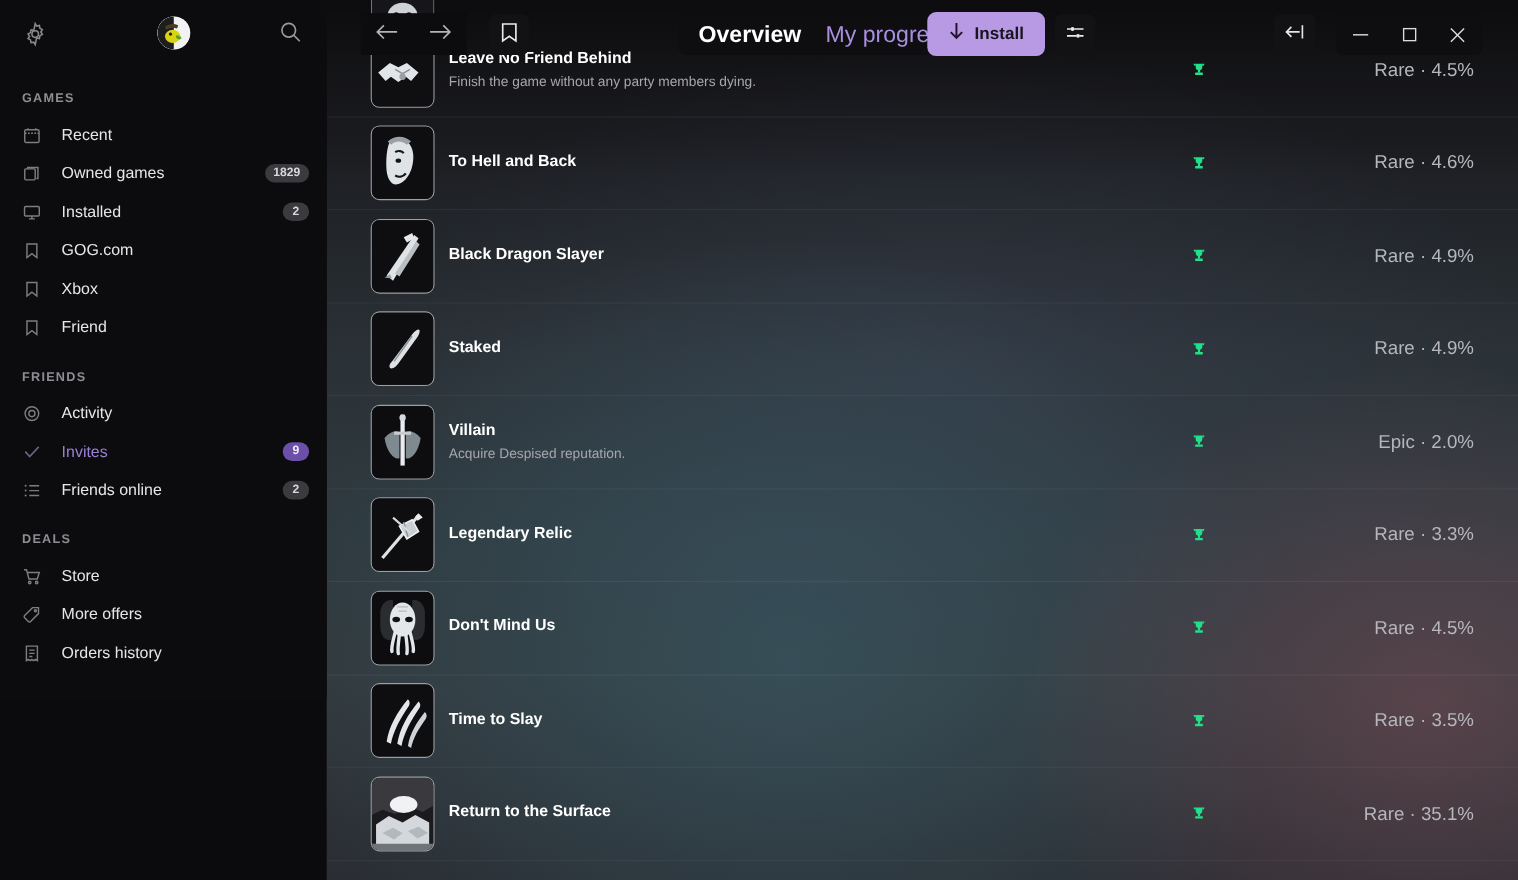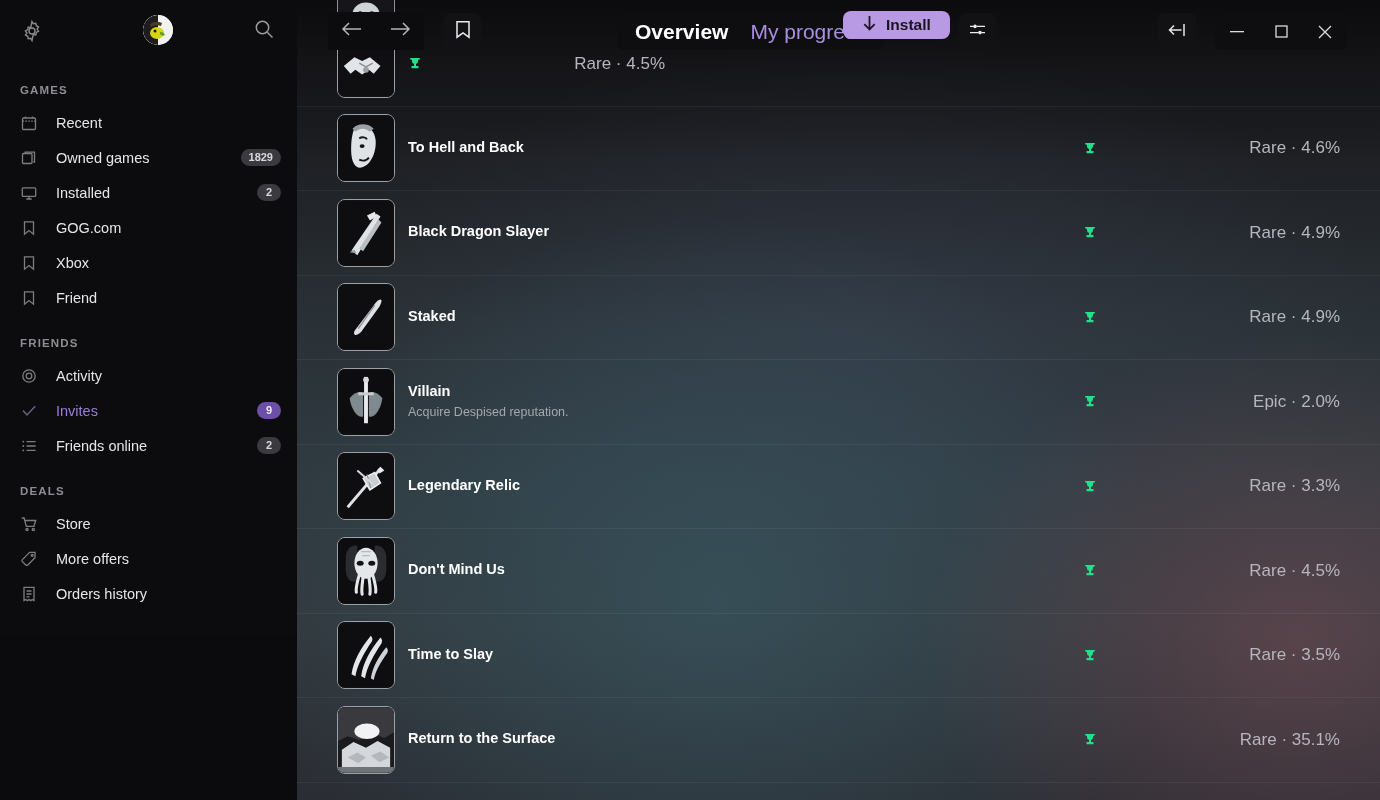--- a/index.html
+++ b/index.html
@@ -91,21 +91,21 @@
   .tabs {
     position: absolute; left: 320px; top: 13px; height: 37px;
     background: #0e0e10; border-radius: 7px;
     display: flex; align-items: center; padding: 0 18px; gap: 22px;
   }
   .tab { font-size: 21px; cursor: pointer; white-space: nowrap; }
   .tab.active { color: #ffffff; font-weight: 700; }
   .tab.inactive { color: #a98fe0; }
   .install {
     position: absolute; left: 546px; top: 11px;
-    height: 28px; min-width: 105px; padding: 0 19px;
+    height: 40px; min-width: 105px; padding: 0 19px;
     background: #b89ae4; border: none; border-radius: 8px;
     display: flex; align-items: center; justify-content: center; gap: 9px;
     color: #1a1320; font-size: 15.5px; font-weight: 700; cursor: pointer;
     font-family: "Liberation Sans", sans-serif;
   }
   .filterbtn {
     position: absolute; left: 662px; top: 13px;
     width: 37px; height: 37px; border-radius: 7px; background: #121214;
     display: flex; align-items: center; justify-content: center; cursor: pointer;
   }
@@ -319,20 +319,24 @@
 
       <div class="ach-row">
         <div class="ach-ico">
           <svg viewBox="0 0 58 68">
               <rect width="58" height="68" fill="#0f0f11"></rect>
               <path d="M6 36l11-9 8 4 8-4 11 9-7 8-5-4-7 5-7-5-5 4z" fill="#e2e5e8"></path>
               <path d="M22 33l7 4 7-4" stroke="#8b9096" stroke-width="1.5" fill="none"></path>
               <circle cx="29" cy="40" r="3" fill="#9aa0a6"></circle>
             </svg>
         </div>
+        <div class="ach-text">
+          <div class="ach-name">Leave No Friend Behind</div>
+          <div class="ach-desc">Finish the game without any party members dying.</div>
+        </div>
         <div class="ach-trophy">
           <svg width="12" height="13" viewBox="0 0 12 13">
               <path d="M3 1h6v3a3 3 0 01-6 0z" fill="#22e08a"></path>
               <path d="M1 1h2v2a2 2 0 01-2-2zM9 1h2a2 2 0 01-2 2z" fill="#22e08a"></path>
               <rect x="5" y="6" width="2" height="3" fill="#22e08a"></rect>
               <rect x="2.5" y="9" width="7" height="2.2" rx=".5" fill="#22e08a"></rect>
             </svg>
         </div>
         <div class="ach-rarity">Rare · 4.5%</div>
       </div>

